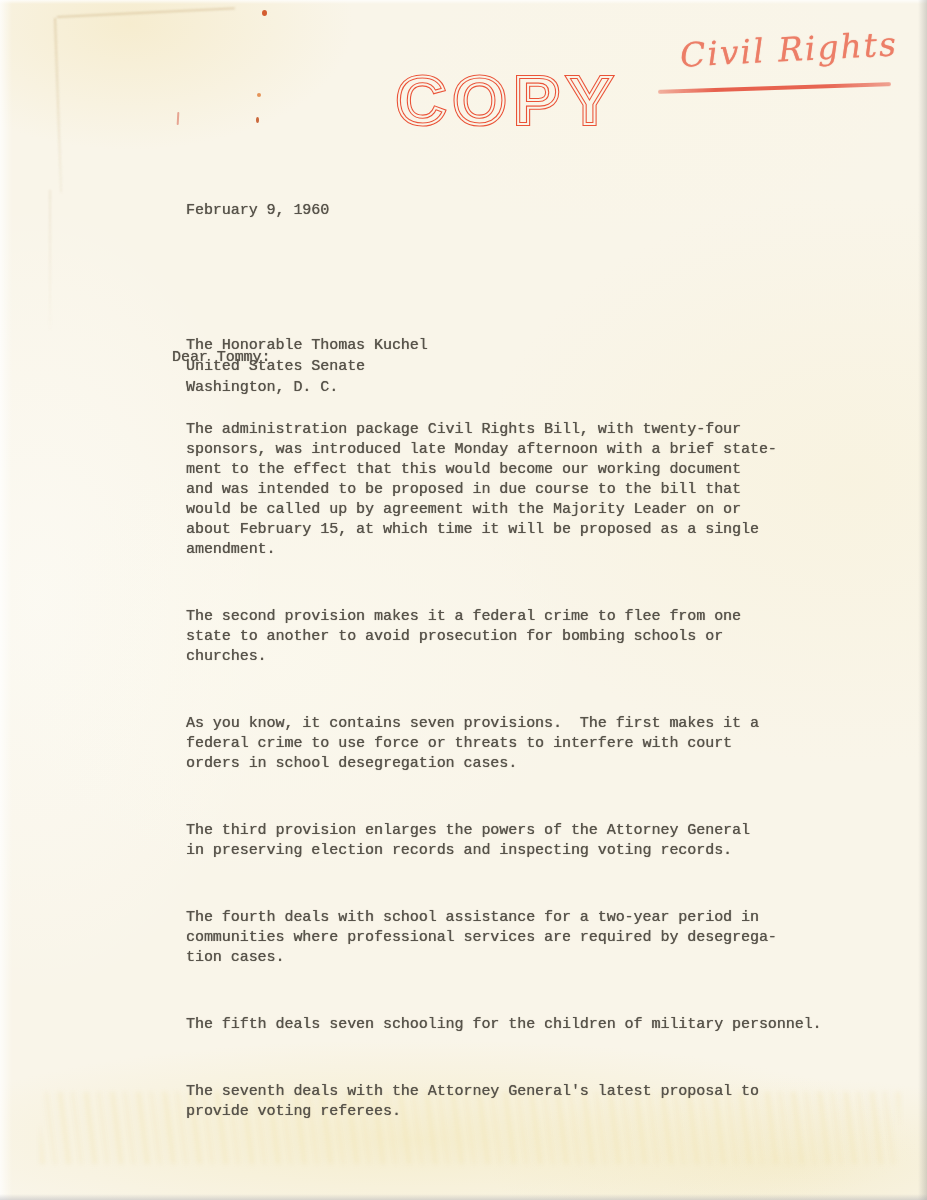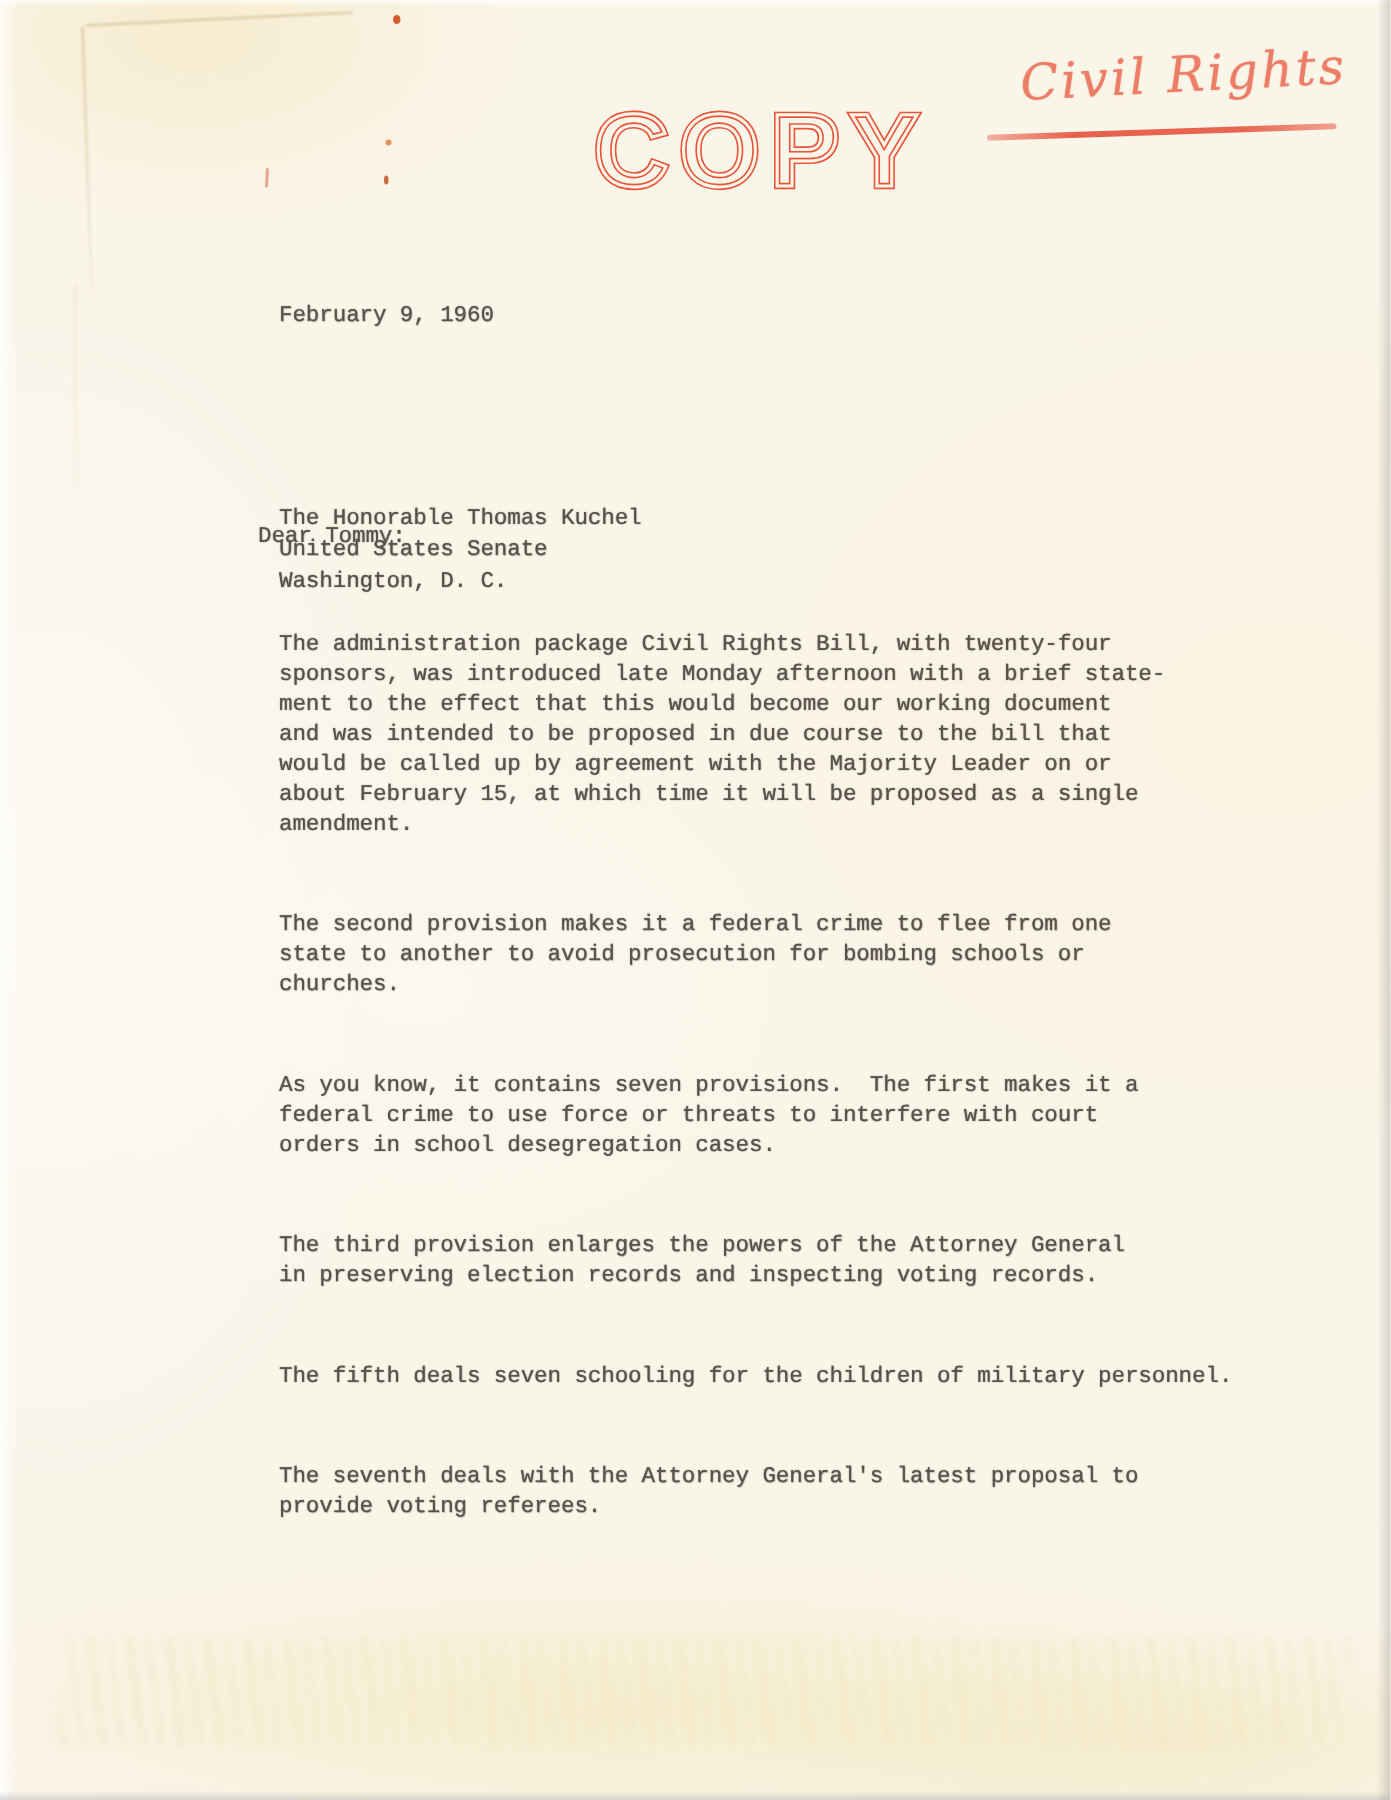--- a/index.html
+++ b/index.html
@@ -171,20 +171,23 @@
 about February 15, at which time it will be proposed as a single
 amendment.</p>
     <p class="para">The second provision makes it a federal crime to flee from one
 state to another to avoid prosecution for bombing schools or
 churches.</p>
     <p class="para">As you know, it contains seven provisions.  The first makes it a
 federal crime to use force or threats to interfere with court
 orders in school desegregation cases.</p>
     <p class="para">The third provision enlarges the powers of the Attorney General
 in preserving election records and inspecting voting records.</p>
+    <p class="para">The fourth deals with school assistance for a two-year period in
+communities where professional services are required by desegrega-
+tion cases.</p>
     <p class="para">The fifth deals seven schooling for the children of military personnel.</p>
     <p class="para">The seventh deals with the Attorney General's latest proposal to
 provide voting referees.</p>
     
   </div>
 
   <div class="edge-left"></div>
   <div class="edge-top"></div>
   <div class="edge-right"></div>
   <div class="edge-bottom"></div>

